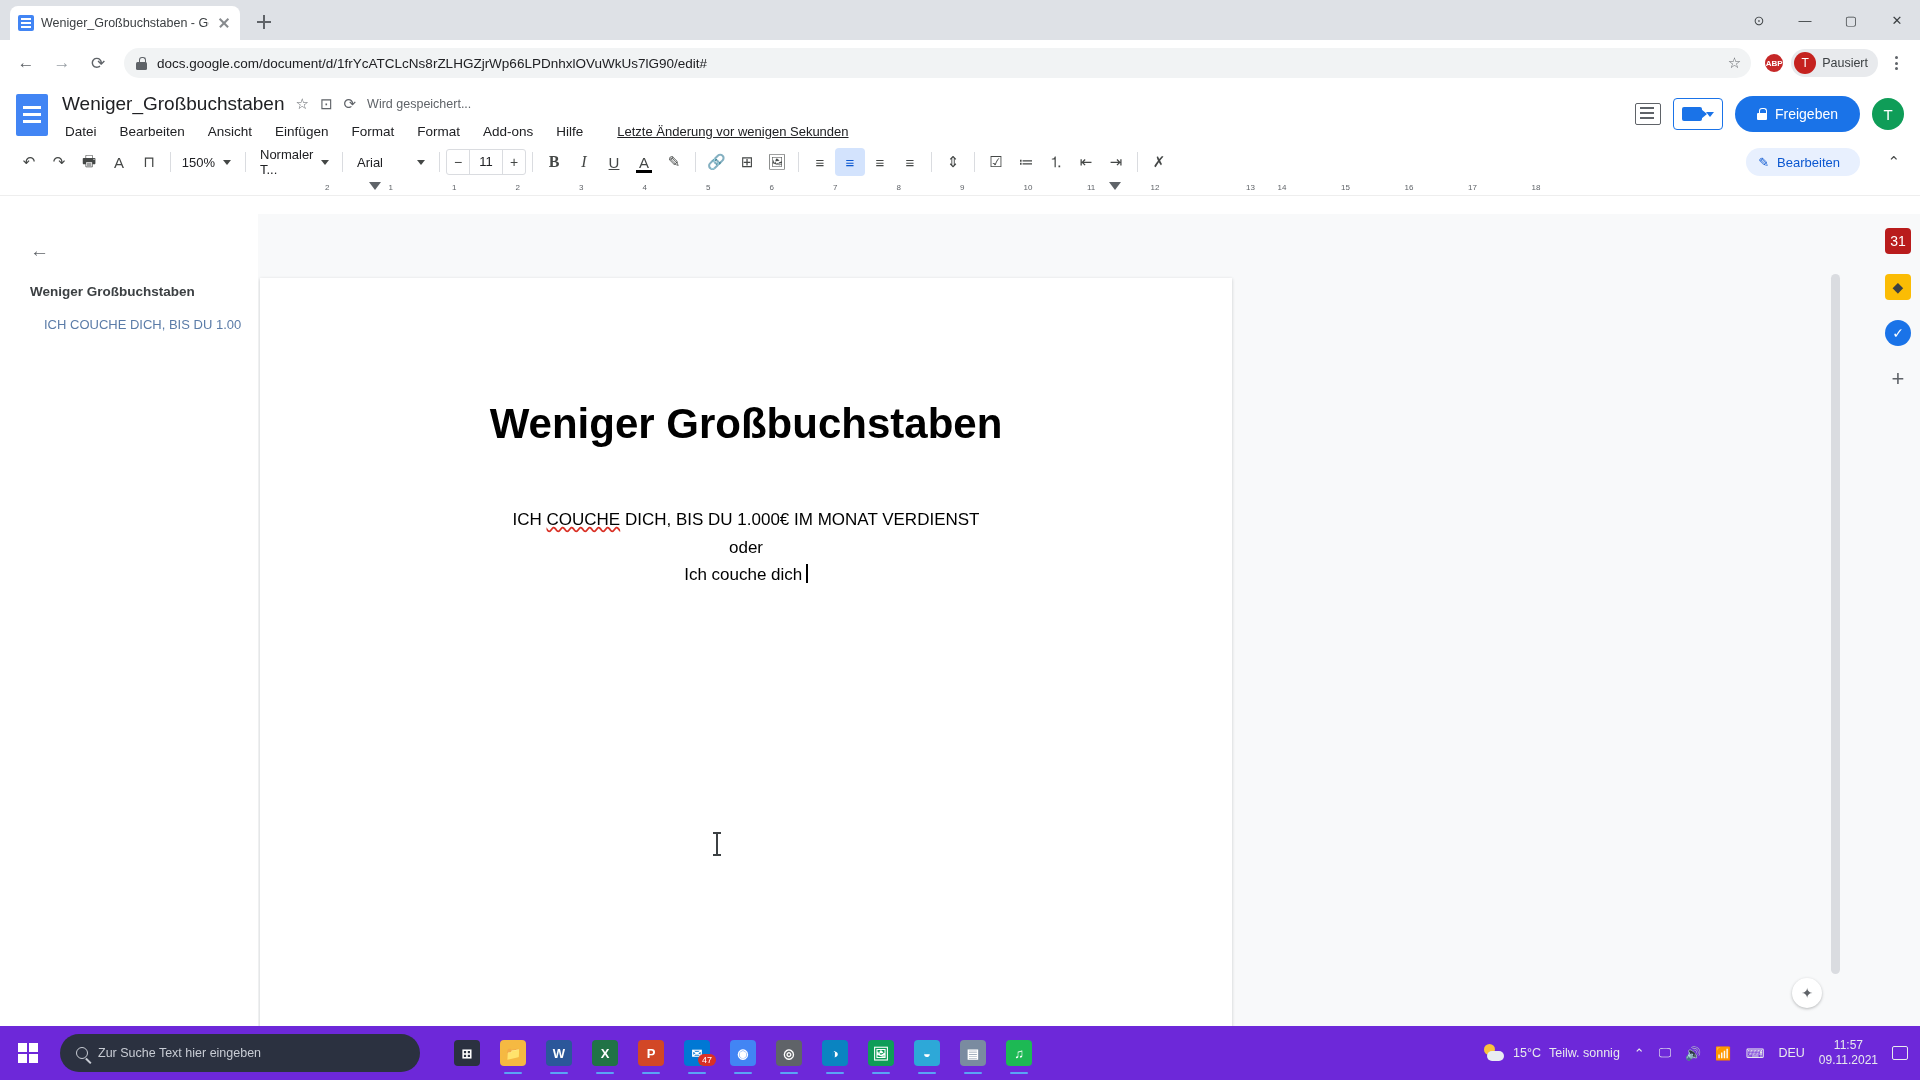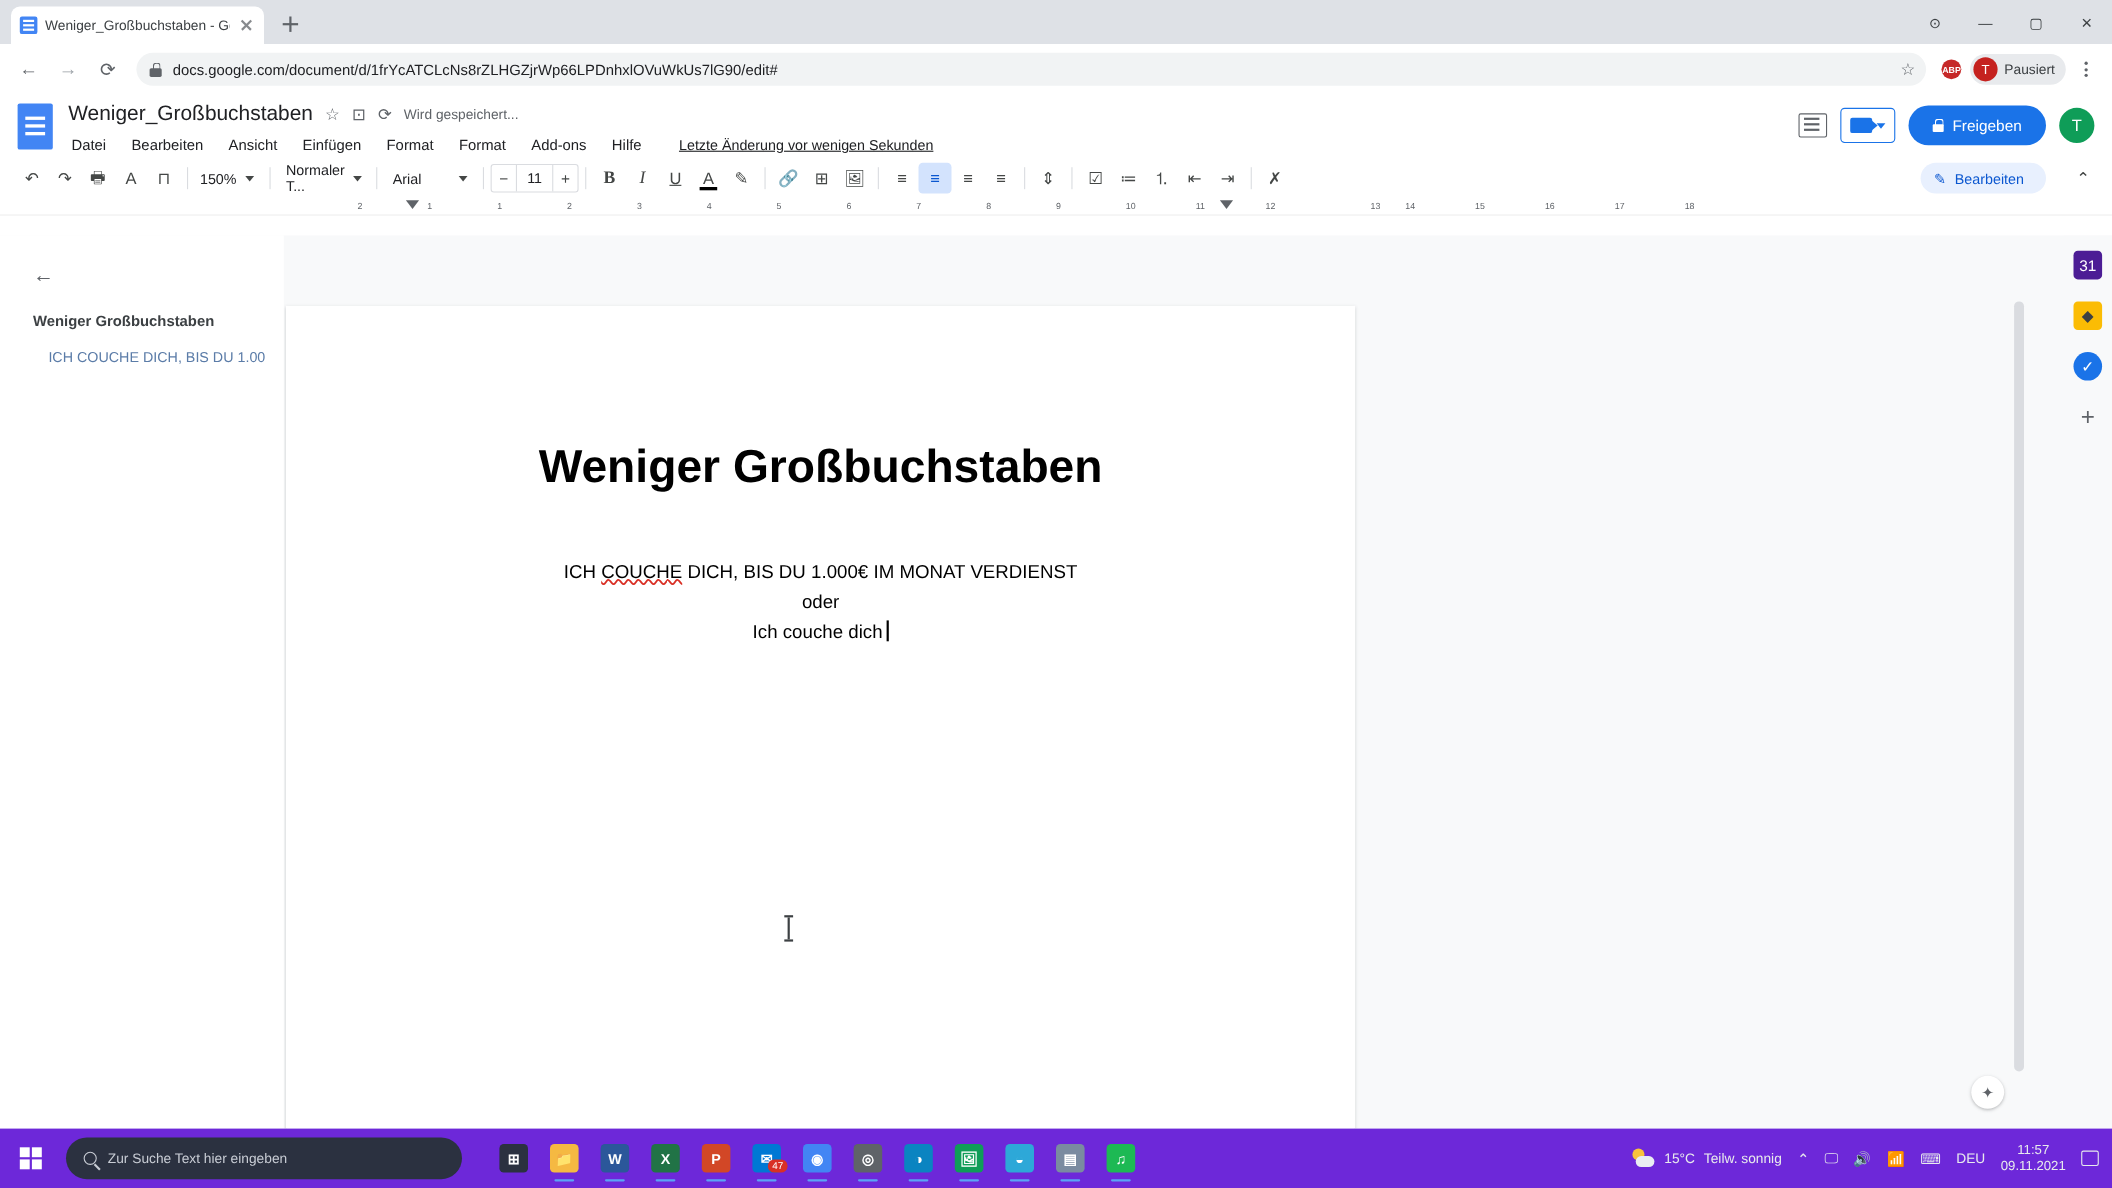--- a/index.html
+++ b/index.html
@@ -146,21 +146,21 @@
   .doc-line3 { text-align:center; font-size:17px; margin-top:6px; position:relative; }
   .tcaret { display:inline-block; width:1.5px; height:19px; background:#000; vertical-align:-3px; margin-left:4px; }
   .mouse-caret { position:absolute; left:456px; top:556px; width:2px; height:20px; background:#3c4043; }
   .mouse-caret::before, .mouse-caret::after { content:""; position:absolute; left:-3px; width:8px; height:2px; background:#3c4043; }
   .mouse-caret::before { top:-2px; } .mouse-caret::after { bottom:-2px; }
 
   .vscroll { position:absolute; right:36px; top:60px; width:9px; height:700px; background:#dadce0; border-radius:5px; }
 
   .right-rail { width:44px; background:#f8f9fa; padding-top:14px; display:flex; flex-direction:column; align-items:center; gap:20px; }
   .rail-ico { width:26px; height:26px; border-radius:4px; display:flex; align-items:center; justify-content:center; font-size:14px; color:#fff; }
-  .rail-cal { background:#4c1d95; }
+  .rail-cal { background:#b91c1c; }
   .rail-keep { background:#fbbc04; color:#3c4043; }
   .rail-task { background:#1a73e8; border-radius:50%; }
   .rail-plus { color:#5f6368; font-size:22px; background:none; }
   .explore-btn { position:absolute; right:54px; bottom:18px; width:30px; height:30px; border-radius:50%; background:#fff; box-shadow:0 1px 3px rgba(60,64,67,.35); display:flex; align-items:center; justify-content:center; color:#5f6368; font-size:14px; }
 
   
   .taskbar { position:absolute; left:0; bottom:0; width:1920px; height:54px; background:#6d28d9; display:flex; align-items:center; }
   .tb-start { width:56px; height:54px; display:flex; align-items:center; justify-content:center; }
   .win-logo { display:grid; grid-template-columns:repeat(2,9px); grid-template-rows:repeat(2,9px); gap:2.4px; }
   .win-logo i { background:#fff; display:block; }

